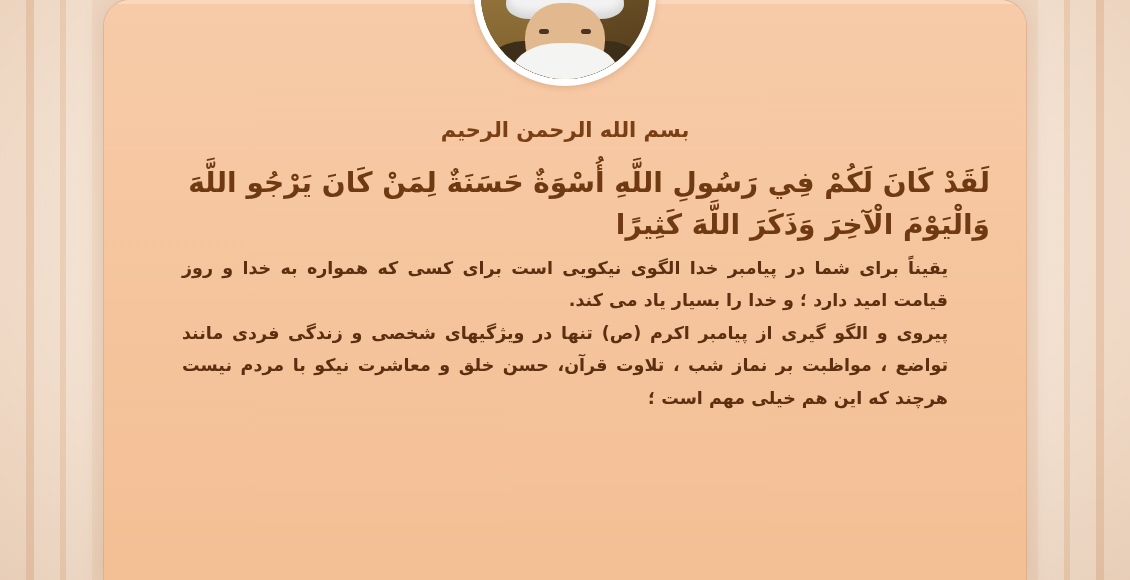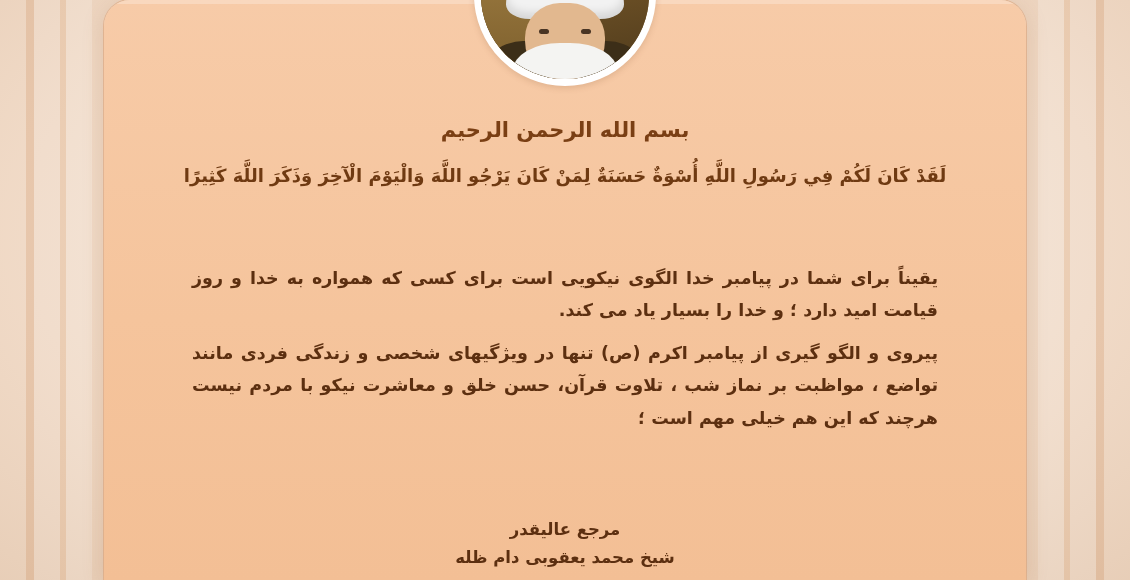--- a/index.html
+++ b/index.html
@@ -121,40 +121,39 @@
     position: absolute; top: 118px; left: 0; right: 0;
     text-align: center;
     color: #7a3f14;
     font-size: 21px;
     font-weight: bold;
     letter-spacing: 0.5px;
     font-family: "DejaVu Sans", sans-serif;
   }
   .ayah {
     position: absolute; top: 162px; left: 36px; right: 36px;
-    text-align: center;
     color: #6f3a12;
-    font-size: 18px;
+    font-size: 28px;
     font-weight: bold;
     line-height: 1.5;
     direction: rtl;
   }
 
   .body-text {
     position: absolute;
     top: 252px; left: 78px; right: 78px;
     direction: rtl;
     text-align: justify;
     text-align-last: right;
     color: #5c2f10;
     font-size: 17.5px;
     font-weight: bold;
     line-height: 1.85;
   }
-  .body-text p { margin: 10px; }
+  .body-text p { margin: 0; }
   .body-text p.para-gap { margin-top: 0px; }
 
   .signature {
     position: absolute;
     left: 0; right: 0; bottom: 8px;
     text-align: center;
     direction: rtl;
     color: #5c2f10;
     font-weight: bold;
     font-size: 16.5px;
@@ -193,19 +192,15 @@
 
     <div class="basmala">بسم الله الرحمن الرحیم</div>
 
     <div class="ayah">لَقَدْ كَانَ لَكُمْ فِي رَسُولِ اللَّهِ أُسْوَةٌ حَسَنَةٌ لِمَنْ كَانَ يَرْجُو اللَّهَ وَالْيَوْمَ الْآخِرَ وَذَكَرَ اللَّهَ كَثِيرًا</div>
 
     <div class="body-text">
       <p>یقیناً برای شما در پیامبر خدا الگوی نیکویی است برای کسی که همواره به خدا و روز قیامت امید دارد ؛ و خدا را بسیار یاد می کند.</p>
       <p class="para-gap">پیروی و الگو گیری از پیامبر اکرم (ص) تنها در ویژگیهای شخصی و زندگی فردی مانند تواضع ، مواظبت بر نماز شب ، تلاوت قرآن، حسن خلق و معاشرت نیکو با مردم نیست هرچند که این هم خیلی مهم است ؛</p>
     </div>
 
-    <div class="signature">
-      <div class="line1">مرجع عالیقدر</div>
-      <div class="line2">شیخ محمد یعقوبی دام ظله</div>
-    </div>
 
   </div>
 </div>
 
 </body></html>

